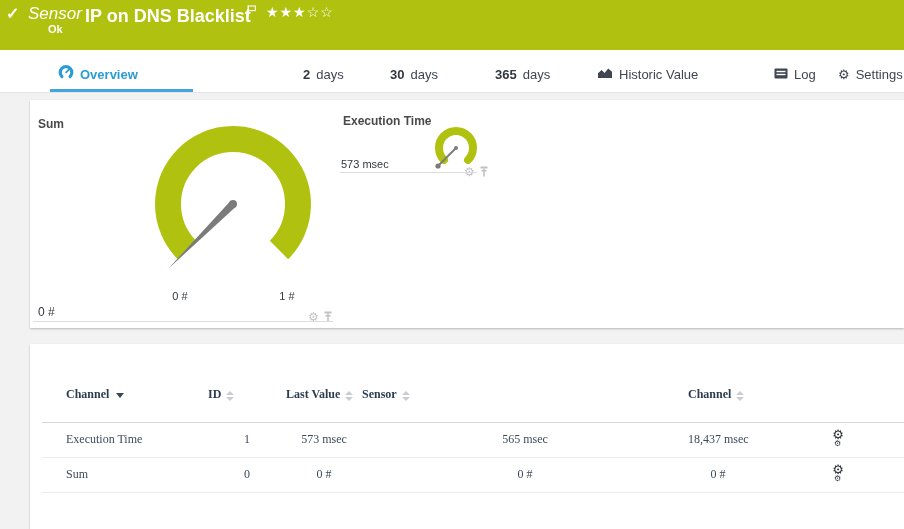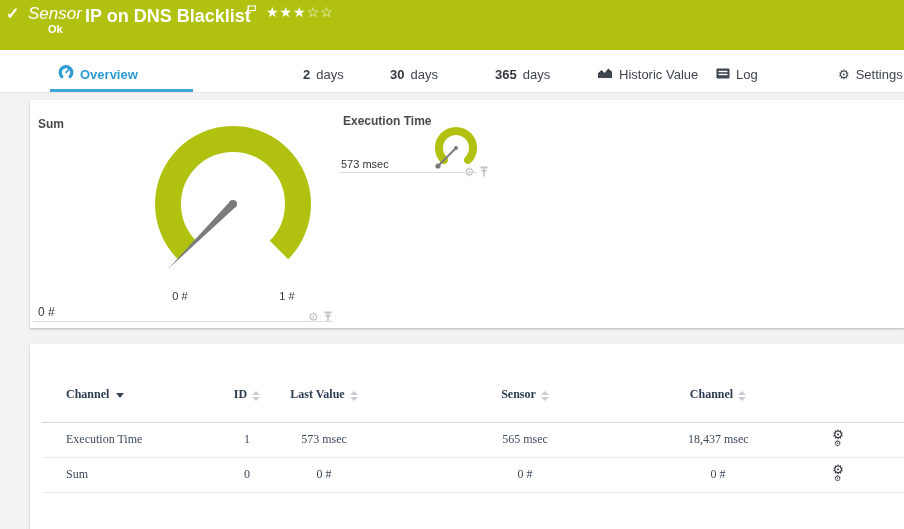--- a/index.html
+++ b/index.html
@@ -31,21 +31,21 @@
   .card-title { position:absolute; font-size:12px; font-weight:bold; color:#4a4a4a; }
   .card-value { position:absolute; font-size:12px; color:#33393f; }
   .axis-label { position:absolute; font-size:11px; color:#33393f; width:34px; text-align:center; }
   .card-line { position:absolute; height:1px; background:#dcdcdc; }
   .card-icons { position:absolute; display:flex; align-items:center; gap:4px; color:#c2c2c2; }
   .gear-sm { font-size:12px; line-height:10px; color:#c2c2c2; }
 
   
   table.channels { position:absolute; left:12px; top:24px; width:866px; border-collapse:collapse; table-layout:fixed;font-family:Liberation Serif, serif; }
   table.channels th { height:54px; vertical-align:middle; font-size:12px; color:#2c3c50; font-weight:bold;
-                      text-align:center; border-bottom:1px solid #d6d6d6; }
+                      text-align:left; border-bottom:1px solid #d6d6d6; }
   table.channels td { height:35px; vertical-align:middle; font-size:12px; color:#3e4a5a;
                       text-align:center; border-bottom:1px solid #ebebeb; white-space:nowrap; }
   table.channels th.c-channel, table.channels td.c-channel { text-align:left; padding-left:24px; }
   .sort { display:inline-block; vertical-align:middle; margin-left:5px; }
   .sort i { display:block; width:0; height:0; border-left:4px solid transparent; border-right:4px solid transparent; }
   .sort .up { border-bottom:4px solid #c9cdd2; margin-bottom:2px; }
   .sort .down { border-top:4px solid #c9cdd2; }
   .sort-active { display:inline-block; width:0; height:0; border-left:4.5px solid transparent;
                  border-right:4.5px solid transparent; border-top:5.5px solid #3a4654;
                  margin-left:7px; vertical-align:middle; }
@@ -95,21 +95,21 @@
       <span>days</span>
     </div>
     <div class="tab" style="left:597px">
       <span>
         <svg width="16" height="12" viewBox="0 0 16 12">
           <path d="M1 11 V6.2 L4.6 3 L7.6 6 L11.2 1.4 L15 4.8 V11 Z" fill="#3f4650"></path>
         </svg>
       </span>
       <span>Historic Value</span>
     </div>
-    <div class="tab" style="left:716px">
+    <div class="tab" style="left:774px">
       <span>
         <svg width="14" height="11" viewBox="0 0 14 11">
           <rect x="0.5" y="0.5" width="13" height="10" rx="1" fill="#3f4650"></rect>
           <rect x="2.5" y="2.8" width="9" height="1.4" fill="#fff"></rect>
           <rect x="2.5" y="5.8" width="9" height="1.4" fill="#fff"></rect>
         </svg>
       </span>
       <span>Log</span>
     </div>
     <div class="tab" style="left:838px">

